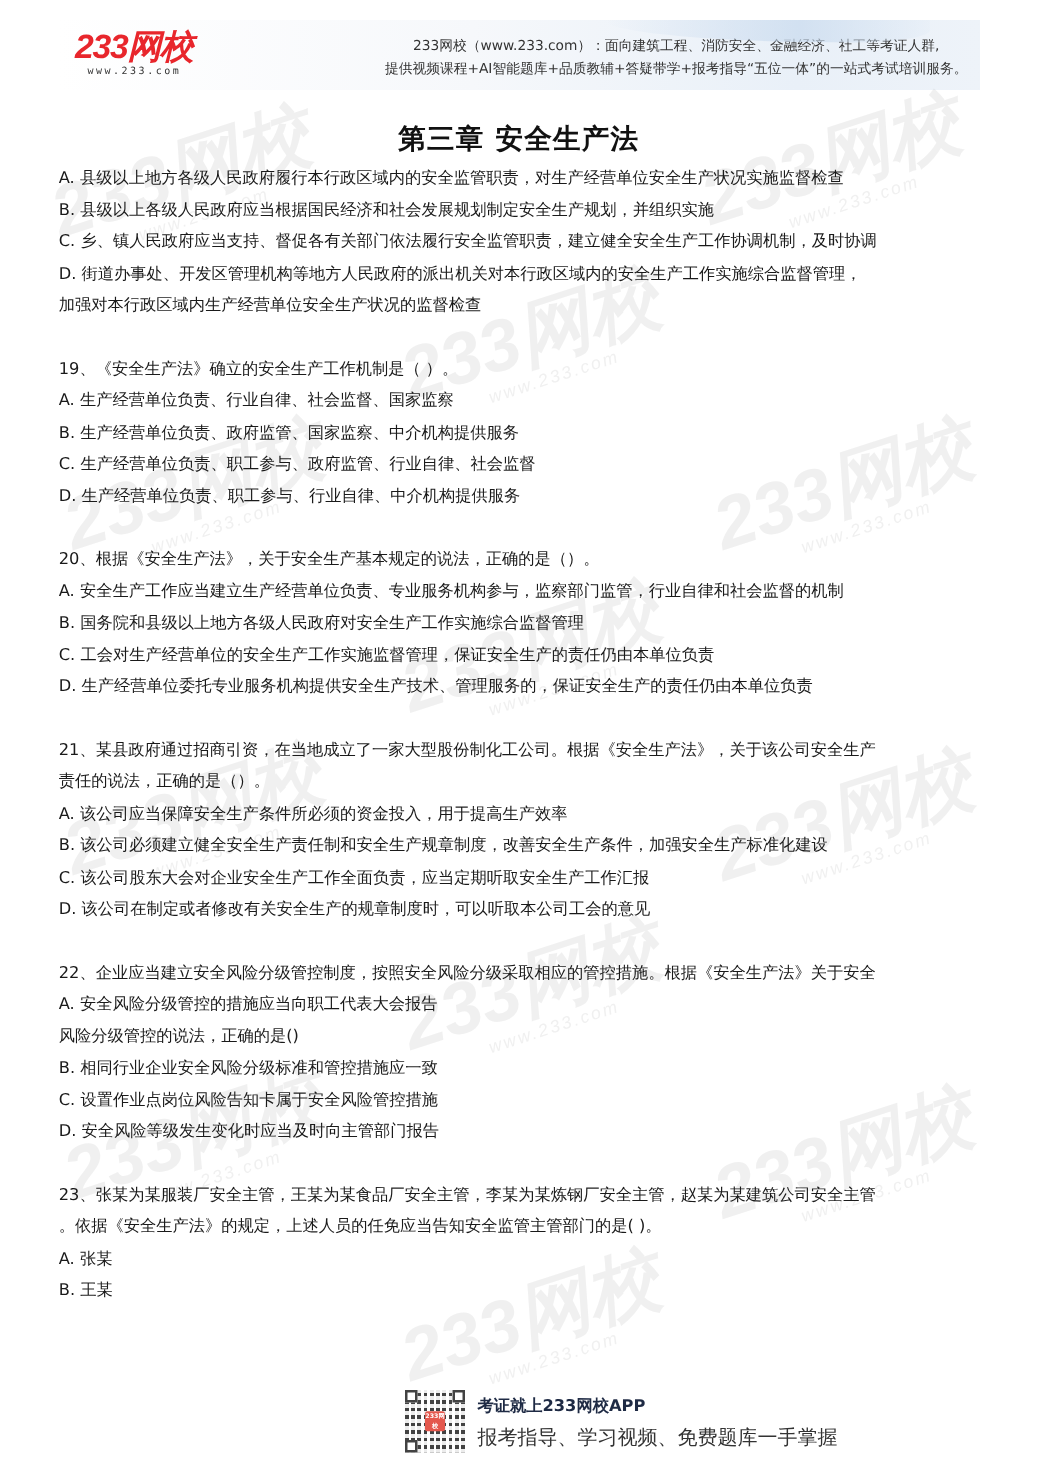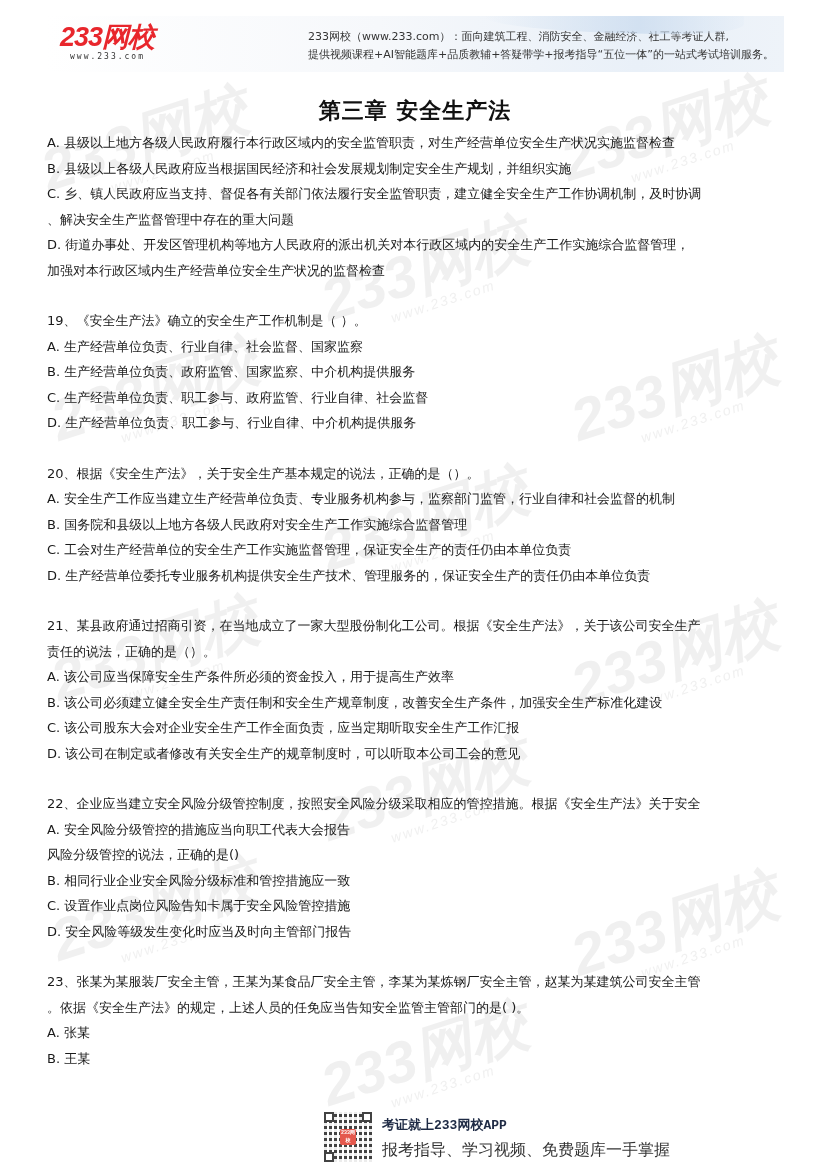--- a/index.html
+++ b/index.html
@@ -18,41 +18,41 @@
   .logo { position: absolute; left: 14px; top: 6px; width: 130px; height: 44px; }
   .logo-main {
     font-family: "Liberation Sans", sans-serif; font-weight: bold; font-style: italic;
     font-size: 27px; color: #e8262c; letter-spacing: -1px; line-height: 30px;
   }
   .logo-sub {
     font-family: "DejaVu Sans Mono", monospace; font-size: 8px; color: #333;
     letter-spacing: 2px; margin-left: 10px; line-height: 10px;
   }
   .header-text {
-    position: absolute; right: 10px; top: 12px; text-align: left;
+    position: absolute; right: 10px; top: 12px; text-align: center;
     font-size: 11px; line-height: 18px; color: #333; white-space: nowrap;
   }
 
   .watermark {
     position: absolute; font-family: "Liberation Sans", sans-serif; font-weight: bold; font-style: italic;
     color: rgba(200,200,200,0.28); font-size: 58px; transform: rotate(-18deg);
     pointer-events: none; white-space: nowrap; line-height: 1;
   }
   .watermark small { display: block; font-size: 14px; font-weight: normal; margin-left: 60px; letter-spacing: 2px; }
 
   .page-title {
     position: absolute; left: 0; width: 830px; top: 96px; text-align: center;
     font-size: 22px; font-weight: bold; color: #111; letter-spacing: 1px;
   }
 
   .content { position: absolute; left: 47px; top: 130px; width: 740px; font-size: 13px; }
   .line { line-height: 25.5px; white-space: nowrap; }
   .question { margin-bottom: 25px; }
 
-  .footer { position: absolute; left: 322px; top: 1110px; width: 300px; height: 56px; font-family: Liberation Mono, monospace; }
+  .footer { position: absolute; left: 322px; top: 1110px; width: 300px; height: 56px; }
   .qr {
     position: absolute; left: 2px; top: 2px; width: 48px; height: 50px;
     background:
       repeating-linear-gradient(90deg, #222 0 3px, #fff 3px 5px),
       #fff;
     opacity: 0.85;
   }
   .qr::before {
     content: ""; position: absolute; inset: 0;
     background: repeating-linear-gradient(0deg, rgba(255,255,255,0.9) 0 3px, rgba(255,255,255,0) 3px 6px);
@@ -92,21 +92,20 @@
 <div class="watermark" style="left:570px; top:895px;"><span>233网校</span><small>www.233.com</small></div>
 <div class="watermark" style="left:320px; top:1025px;"><span>233网校</span><small>www.233.com</small></div>
 
 <div class="page-title">第三章  安全生产法</div>
 
 <div class="content">
   <div class="question">
     <div class="line">A. 县级以上地方各级人民政府履行本行政区域内的安全监管职责，对生产经营单位安全生产状况实施监督检查</div>
     <div class="line">B. 县级以上各级人民政府应当根据国民经济和社会发展规划制定安全生产规划，并组织实施</div>
     <div class="line">C. 乡、镇人民政府应当支持、督促各有关部门依法履行安全监管职责，建立健全安全生产工作协调机制，及时协调</div>
-    <div class="line">、解决安全生产监督管理中存在的重大问题</div>
     <div class="line">D. 街道办事处、开发区管理机构等地方人民政府的派出机关对本行政区域内的安全生产工作实施综合监督管理，</div>
     <div class="line">加强对本行政区域内生产经营单位安全生产状况的监督检查</div>
   </div>
 
   <div class="question">
     <div class="line">19、《安全生产法》确立的安全生产工作机制是（ ）。</div>
     <div class="line">A. 生产经营单位负责、行业自律、社会监督、国家监察</div>
     <div class="line">B. 生产经营单位负责、政府监管、国家监察、中介机构提供服务</div>
     <div class="line">C. 生产经营单位负责、职工参与、政府监管、行业自律、社会监督</div>
     <div class="line">D. 生产经营单位负责、职工参与、行业自律、中介机构提供服务</div>

